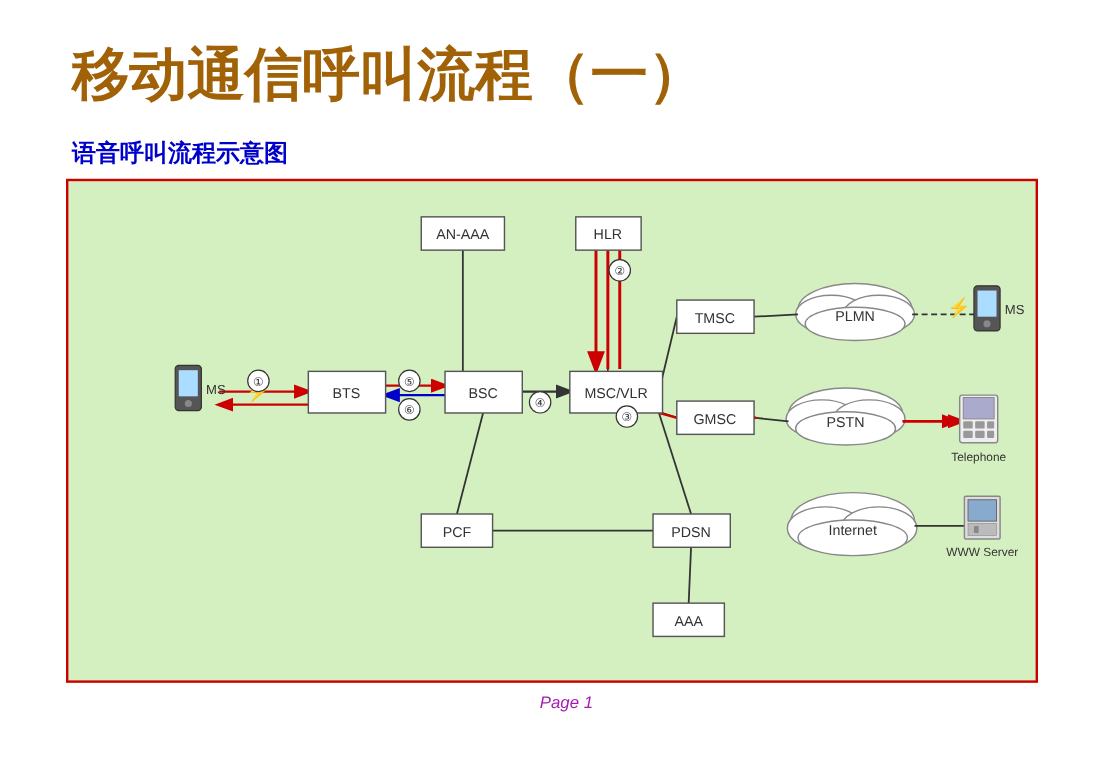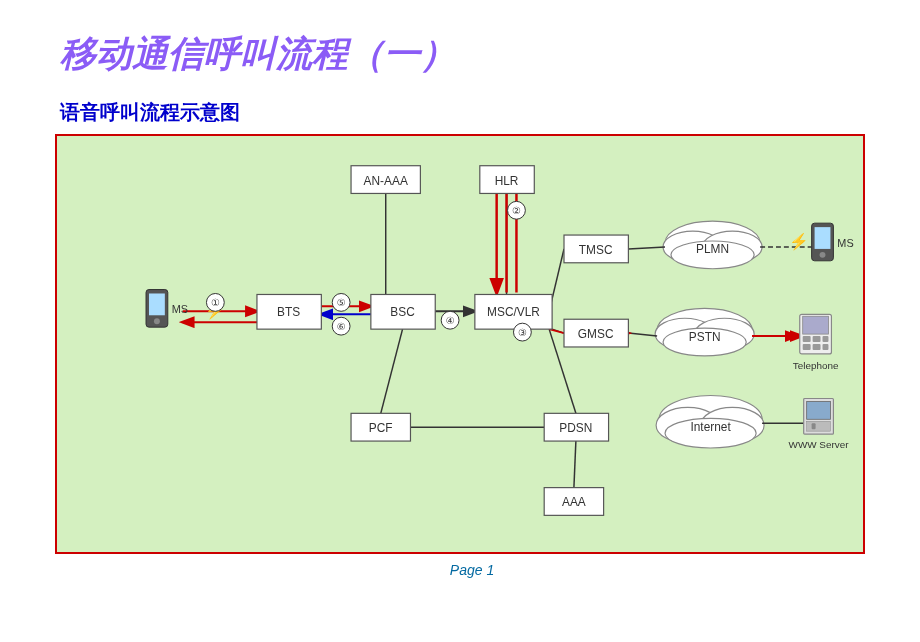--- a/index.html
+++ b/index.html
@@ -5,45 +5,44 @@
     * { margin: 0; padding: 0; box-sizing: border-box; }
     body {
       width: 920px;
       height: 642px;
       background: #fff;
       font-family: Arial, sans-serif;
       overflow: hidden;
       position: relative;
     }
     .page-title {
-      font-size: 36px;
-      color: #8b5cf6;
+      font-size: 48px;
+      color: #a16207;
       font-weight: bold;
       padding: 30px 60px 10px 60px;
       font-family: 'SimHei', 'Microsoft YaHei', sans-serif;
-      font-style: italic;
     }
     .subtitle {
       font-size: 20px;
       color: #0000cc;
       font-weight: bold;
       padding: 10px 60px 8px 60px;
       font-family: 'SimHei', 'Microsoft YaHei', sans-serif;
     }
     .diagram-container {
       margin: 0 55px;
       border: 2px solid #cc0000;
       background: #d4f0c0;
       position: relative;
       height: 420px;
     }
     .page-footer {
       text-align: center;
       font-style: italic;
-      color: #0369a1;
+      color: #a21caf;
       font-size: 14px;
       margin-top: 8px;
       padding-left: 24px;
     }
     svg.diagram-svg {
       position: absolute;
       top: 0; left: 0;
       width: 100%;
       height: 100%;
       overflow: visible;

